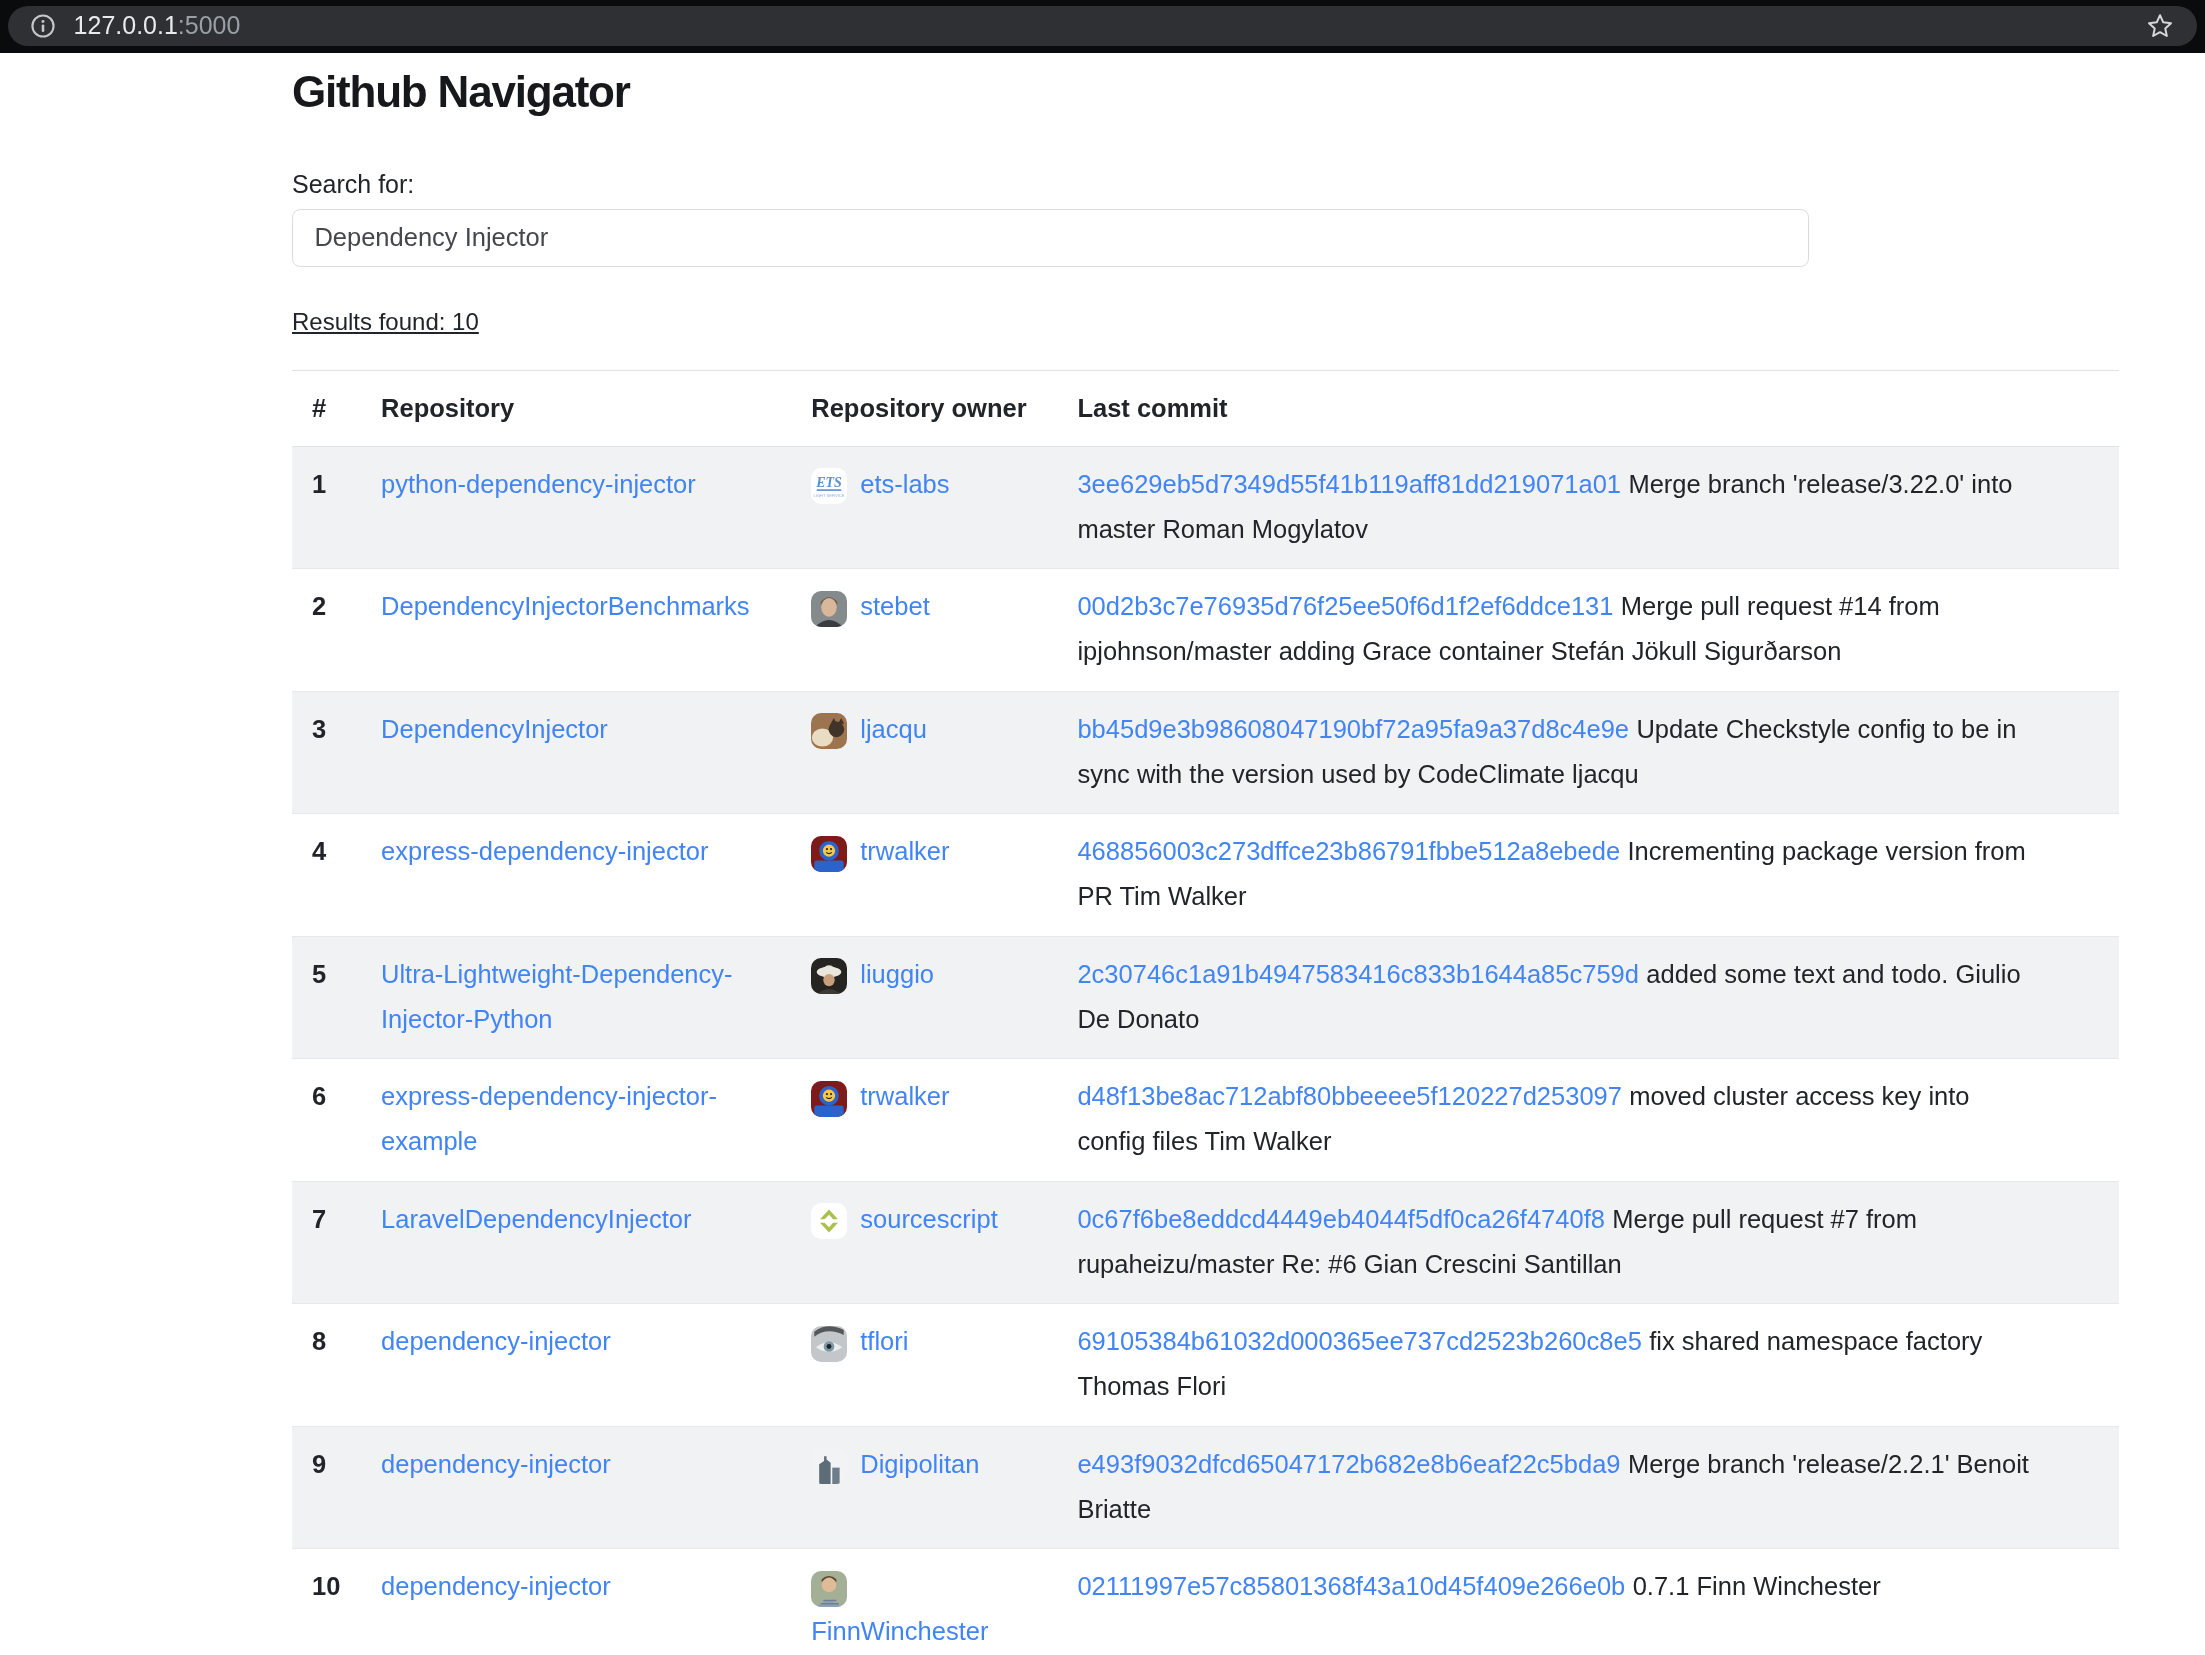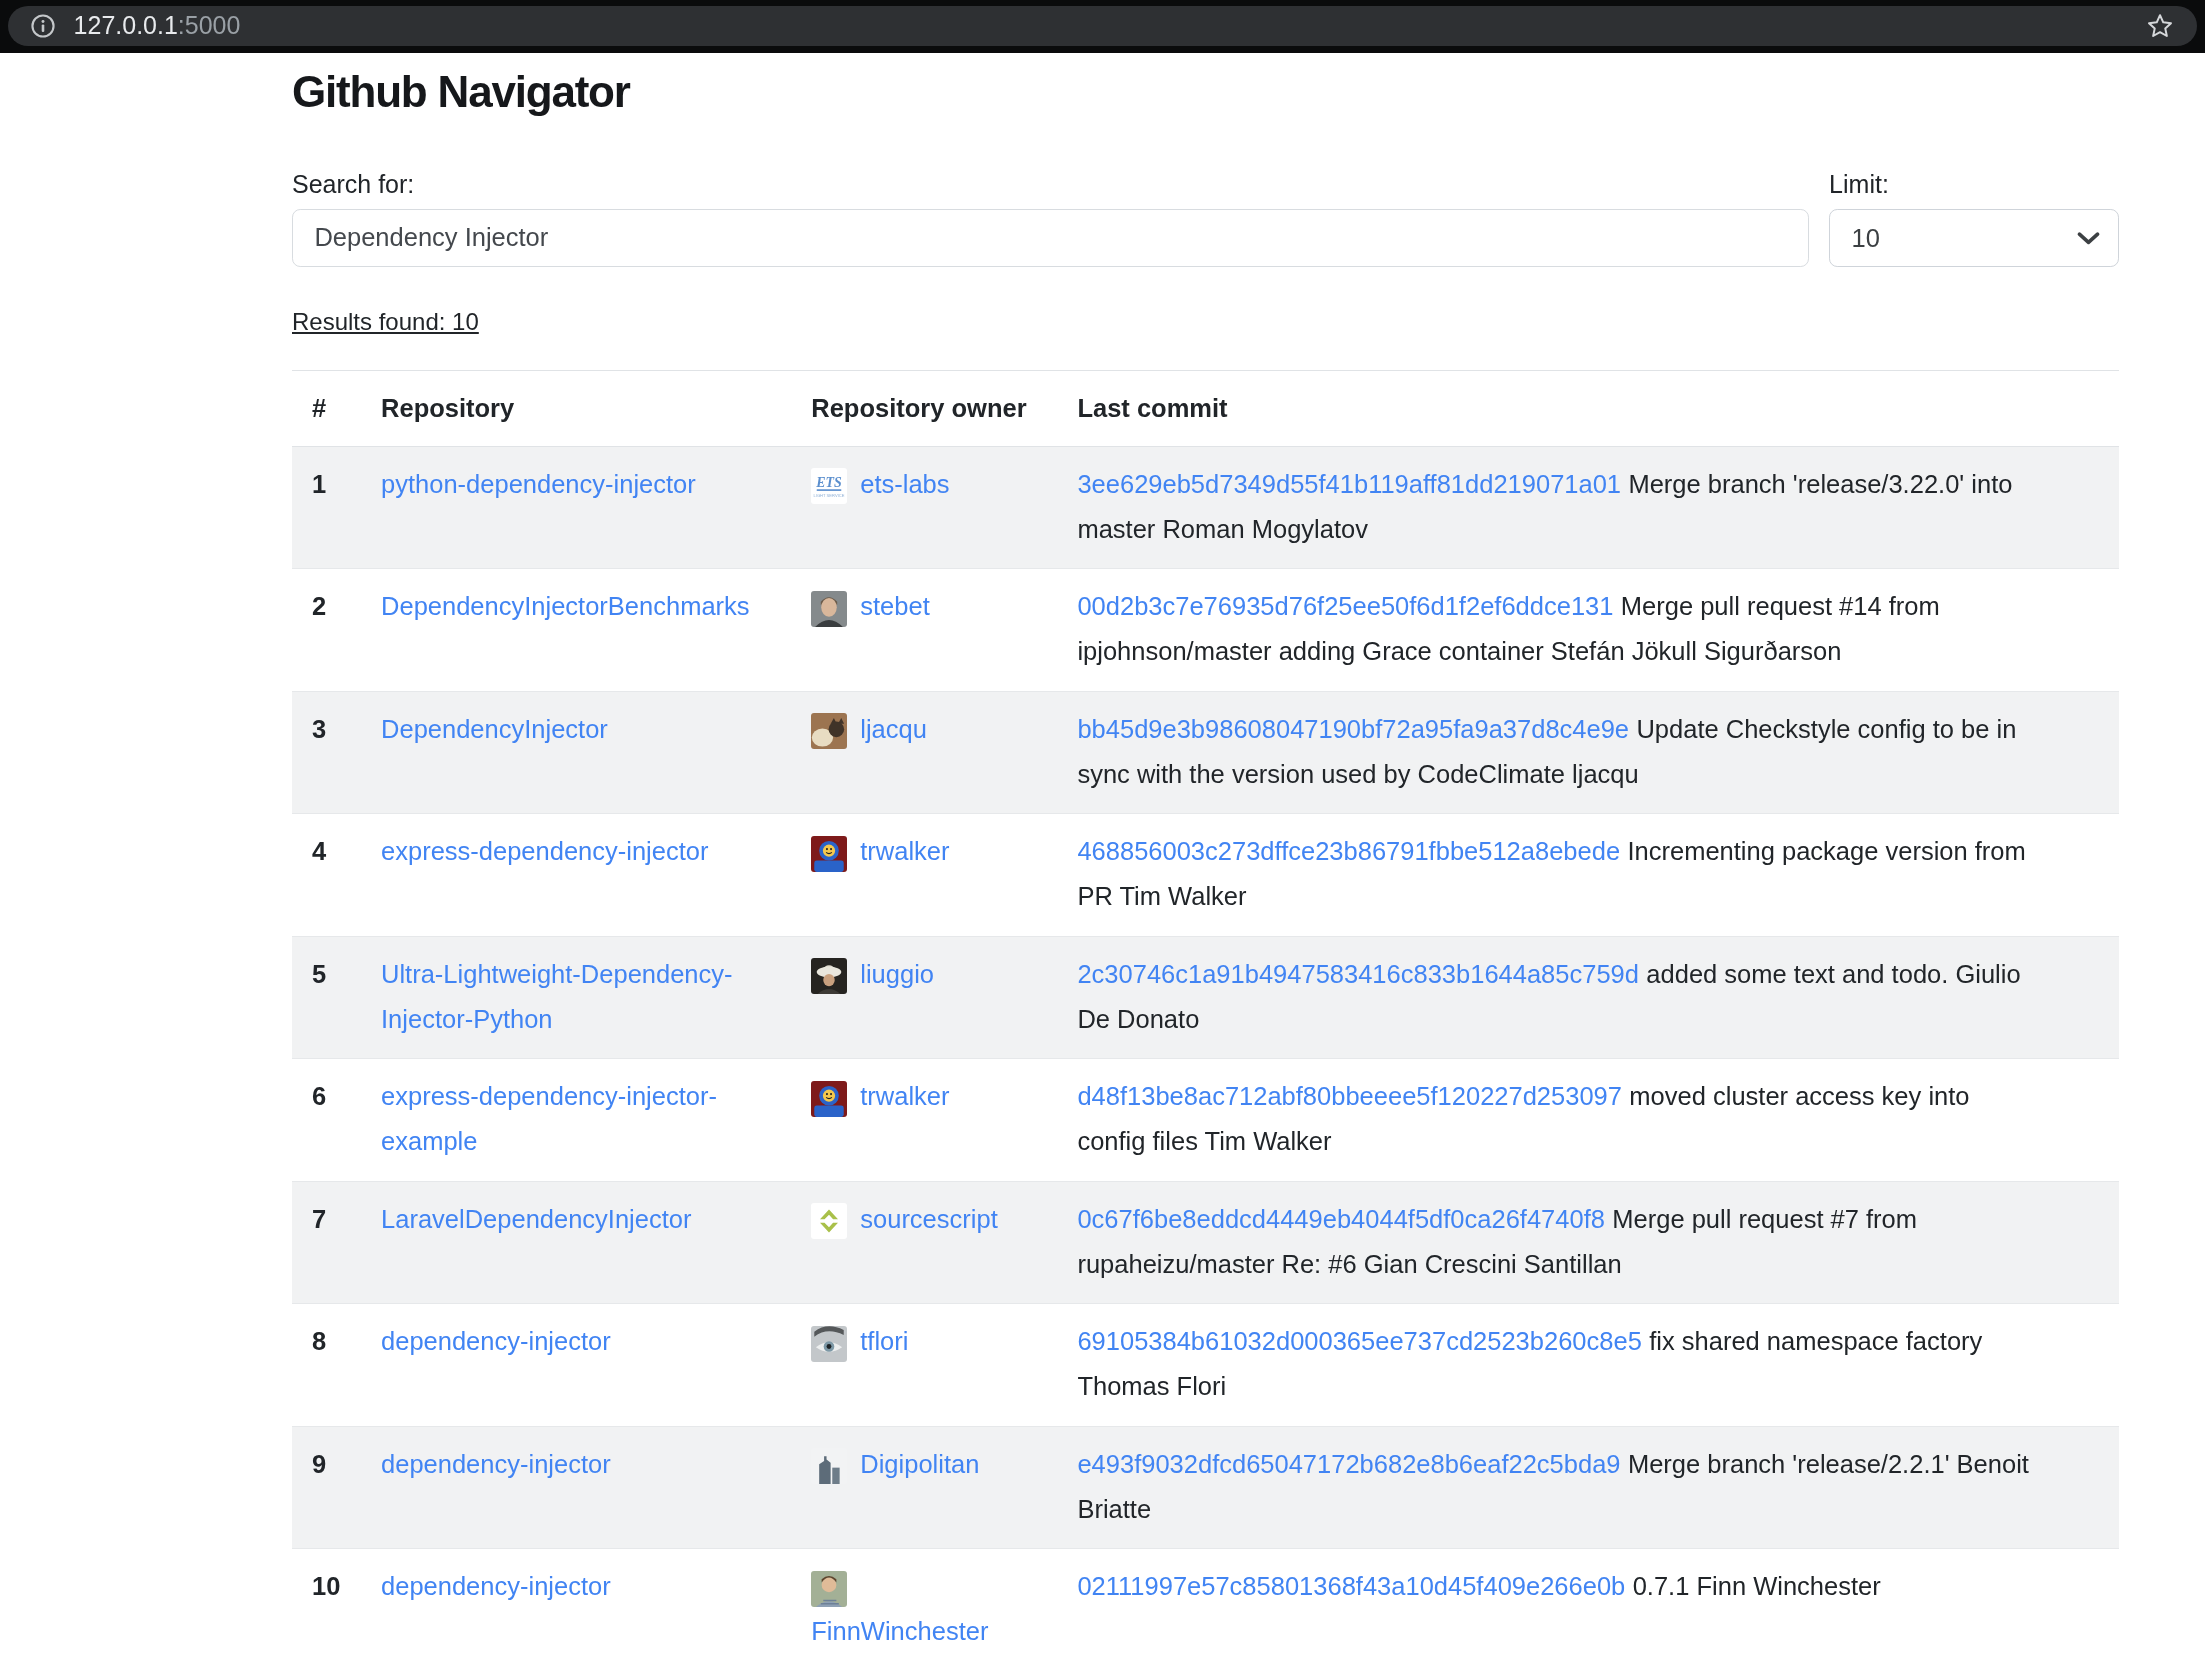--- a/index.html
+++ b/index.html
@@ -65,21 +65,21 @@
   }
   .results-table tbody tr:nth-child(odd) td { background:#f1f2f3; }
   a { color:#4184f3; text-decoration:none; cursor:pointer; }
   td.num { font-weight:700; color:#212529; }
   .owner-wrap  { max-width:216px; }
   .commit-wrap { max-width:955px; }
   .hash { margin-right:7.4px; word-break:break-all; }
   .msg  { color:#212529; }
   .avatar {
     display:inline-block; width:36px; height:36px; vertical-align:middle;
-    margin-right:13px; border-radius:3px; overflow:hidden;
+    margin-right:13px; border-radius:10px; overflow:hidden;
   }
   .avatar svg { display:block; }
 </style>
 </head>
 <body>
 
 <div class="chrome">
   <div class="pill">
     <span class="info-icon">
       <svg width="26" height="26" viewBox="0 0 32 32">
@@ -100,31 +100,20 @@
 
 <div class="container">
 
   <h1>Github Navigator</h1>
 
   <div class="form-row">
     <div class="group-search">
       <label class="field-label">Search for:</label>
       <input class="text-input" type="text" value="Dependency Injector" style="">
     </div>
-    <div class="group-limit">
-      <label class="field-label">Limit:</label>
-      <select class="select-input">
-        <option>10</option>
-      </select>
-      <span class="chevron-down">
-        <svg width="25" height="16.5" viewBox="0 0 30 20">
-          <polyline points="4,5 15,15 26,5" fill="none" stroke="#3c4043" stroke-width="4.4" stroke-linecap="round" stroke-linejoin="round"></polyline>
-        </svg>
-      </span>
-    </div>
   </div>
 
   <div class="results-line">Results found: 10</div>
 
   <table class="results-table">
     <colgroup>
         <col style="width:69px">
         <col style="width:430px">
         <col style="width:266px">
         <col style="width:1061px">

